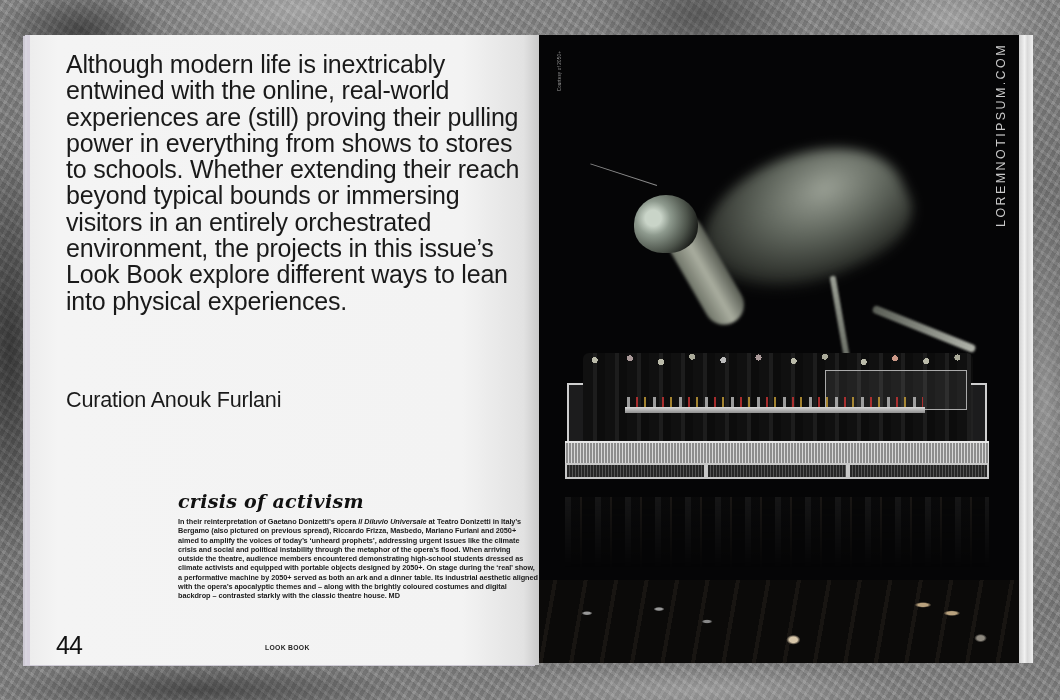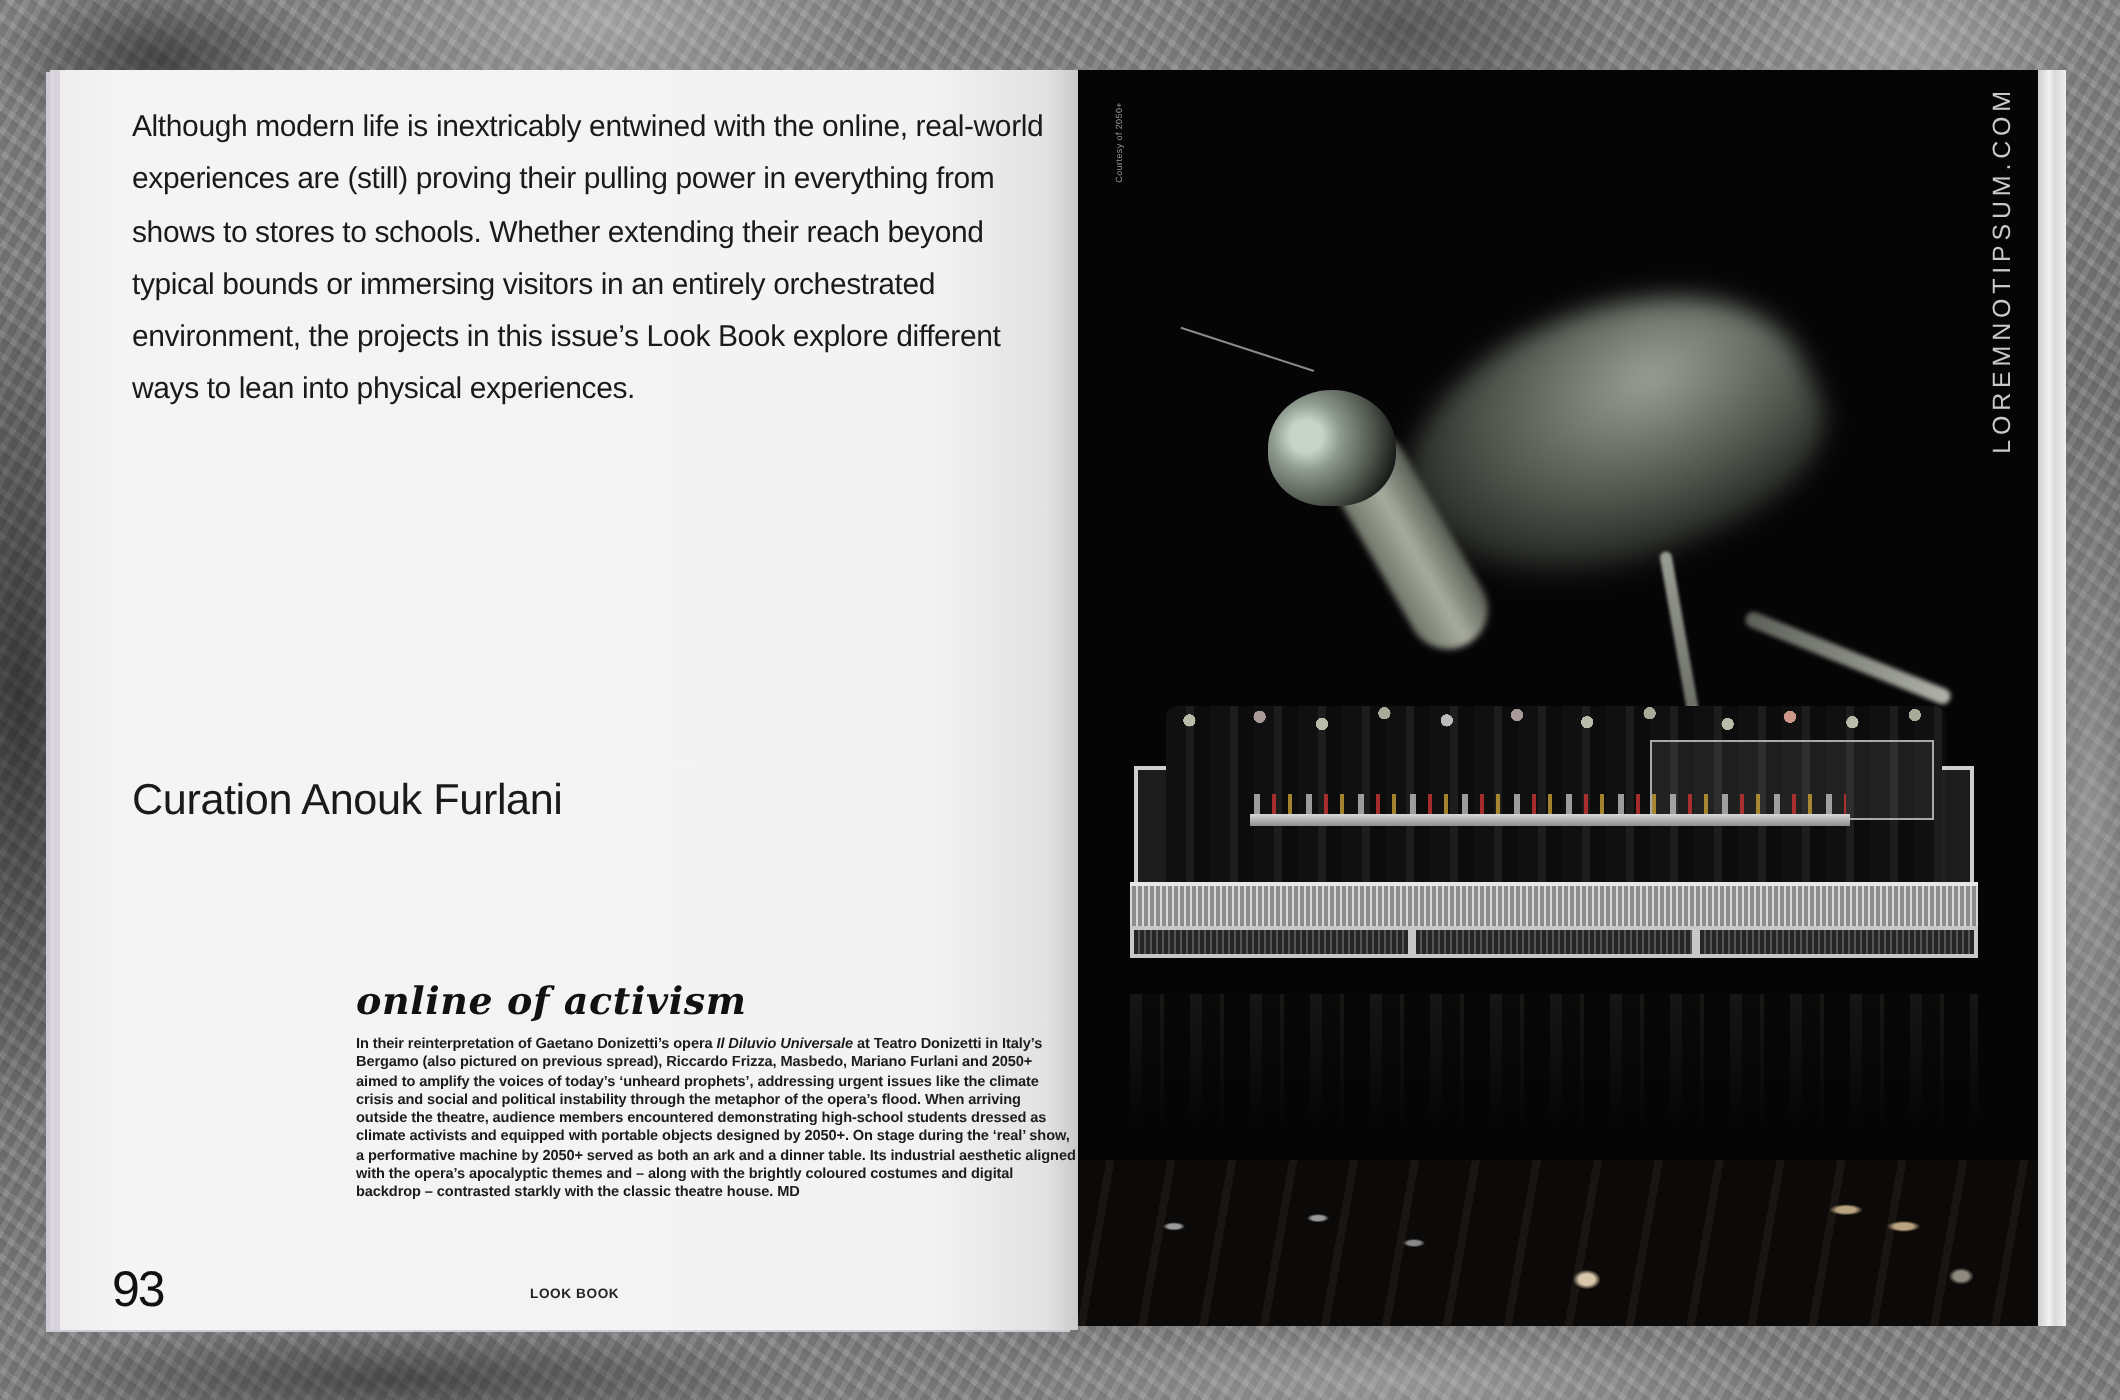--- a/index.html
+++ b/index.html
@@ -32,21 +32,21 @@
     position: absolute; left: 0; top: 0; width: 512px; height: 630px;
     background: linear-gradient(90deg, #ececec 0%, #f4f4f4 6%, #f3f3f3 85%, #e2e2e2 97%, #c9c9c9 100%);
     box-shadow: -2px 0 0 #d9d6e0, -4px 1px 0 #cfcbd6;
   }
   .page-left::before {
     content: ""; position: absolute; left: 0; top: 0; bottom: 0; width: 3px;
     background: #d7d2de;
   }
   .intro {
     position: absolute; left: 39px; top: 16px; width: 460px;
-    font-size: 15px; line-height: 26.3px; color: #1a1a1a;
+    font-size: 25px; line-height: 26.3px; color: #1a1a1a;
     letter-spacing: -0.2px;
     font-family: "Liberation Sans", sans-serif;
   }
   .curation {
     position: absolute; left: 39px; top: 352px;
     font-size: 21.6px; line-height: 26px; color: #1a1a1a; letter-spacing: -0.2px;
   }
   .stages-title {
     position: absolute; left: 151px; top: 455px;
     font-family: "DejaVu Serif", serif; font-style: italic; font-weight: bold;
@@ -186,24 +186,24 @@
 <body>
 
 <div class="concrete"></div>
 
 <div class="magazine">
 
   <div class="page-left">
     <div class="intro">Although modern life is inextricably entwined with the online, real-world experiences are (still) proving their pulling power in everything from shows to stores to schools. Whether extending their reach beyond typical bounds or immersing visitors in an entirely orchestrated environment, the projects in this issue’s Look Book explore different ways to lean into physical experiences.</div>
     <div class="curation">Curation Anouk Furlani</div>
 
-    <div class="stages-title">online of activism</div>
+    <div class="stages-title">crisis of activism</div>
     <div class="stages-body"><span>In their reinterpretation of Gaetano Donizetti’s opera </span><em>Il Diluvio Universale</em><span> at Teatro Donizetti in Italy’s Bergamo (also pictured on previous spread), Riccardo Frizza, Masbedo, Mariano Furlani and 2050+ aimed to amplify the voices of today’s ‘unheard prophets’, addressing urgent issues like the climate crisis and social and political instability through the metaphor of the opera’s flood. When arriving outside the theatre, audience members encountered demonstrating high-school students dressed as climate activists and equipped with portable objects designed by 2050+. On stage during the ‘real’ show, a performative machine by 2050+ served as both an ark and a dinner table. Its industrial aesthetic aligned with the opera’s apocalyptic themes and – along with the brightly coloured costumes and digital backdrop – contrasted starkly with the classic theatre house. </span><span>MD</span></div>
 
-    <div class="page-number">93</div>
+    <div class="page-number">44</div>
     <div class="section-label">LOOK BOOK</div>
   </div>
 
   <div class="page-right">
     <div class="photo" title="Giant praying mantis projection above a stage with performers seated at a long dinner table, orchestra in the pit below">
       <div class="credit">Courtesy of 2050+</div>
 
       <div class="mantis-body"></div>
       <div class="mantis-neck"></div>
       <div class="mantis-antenna"></div>

